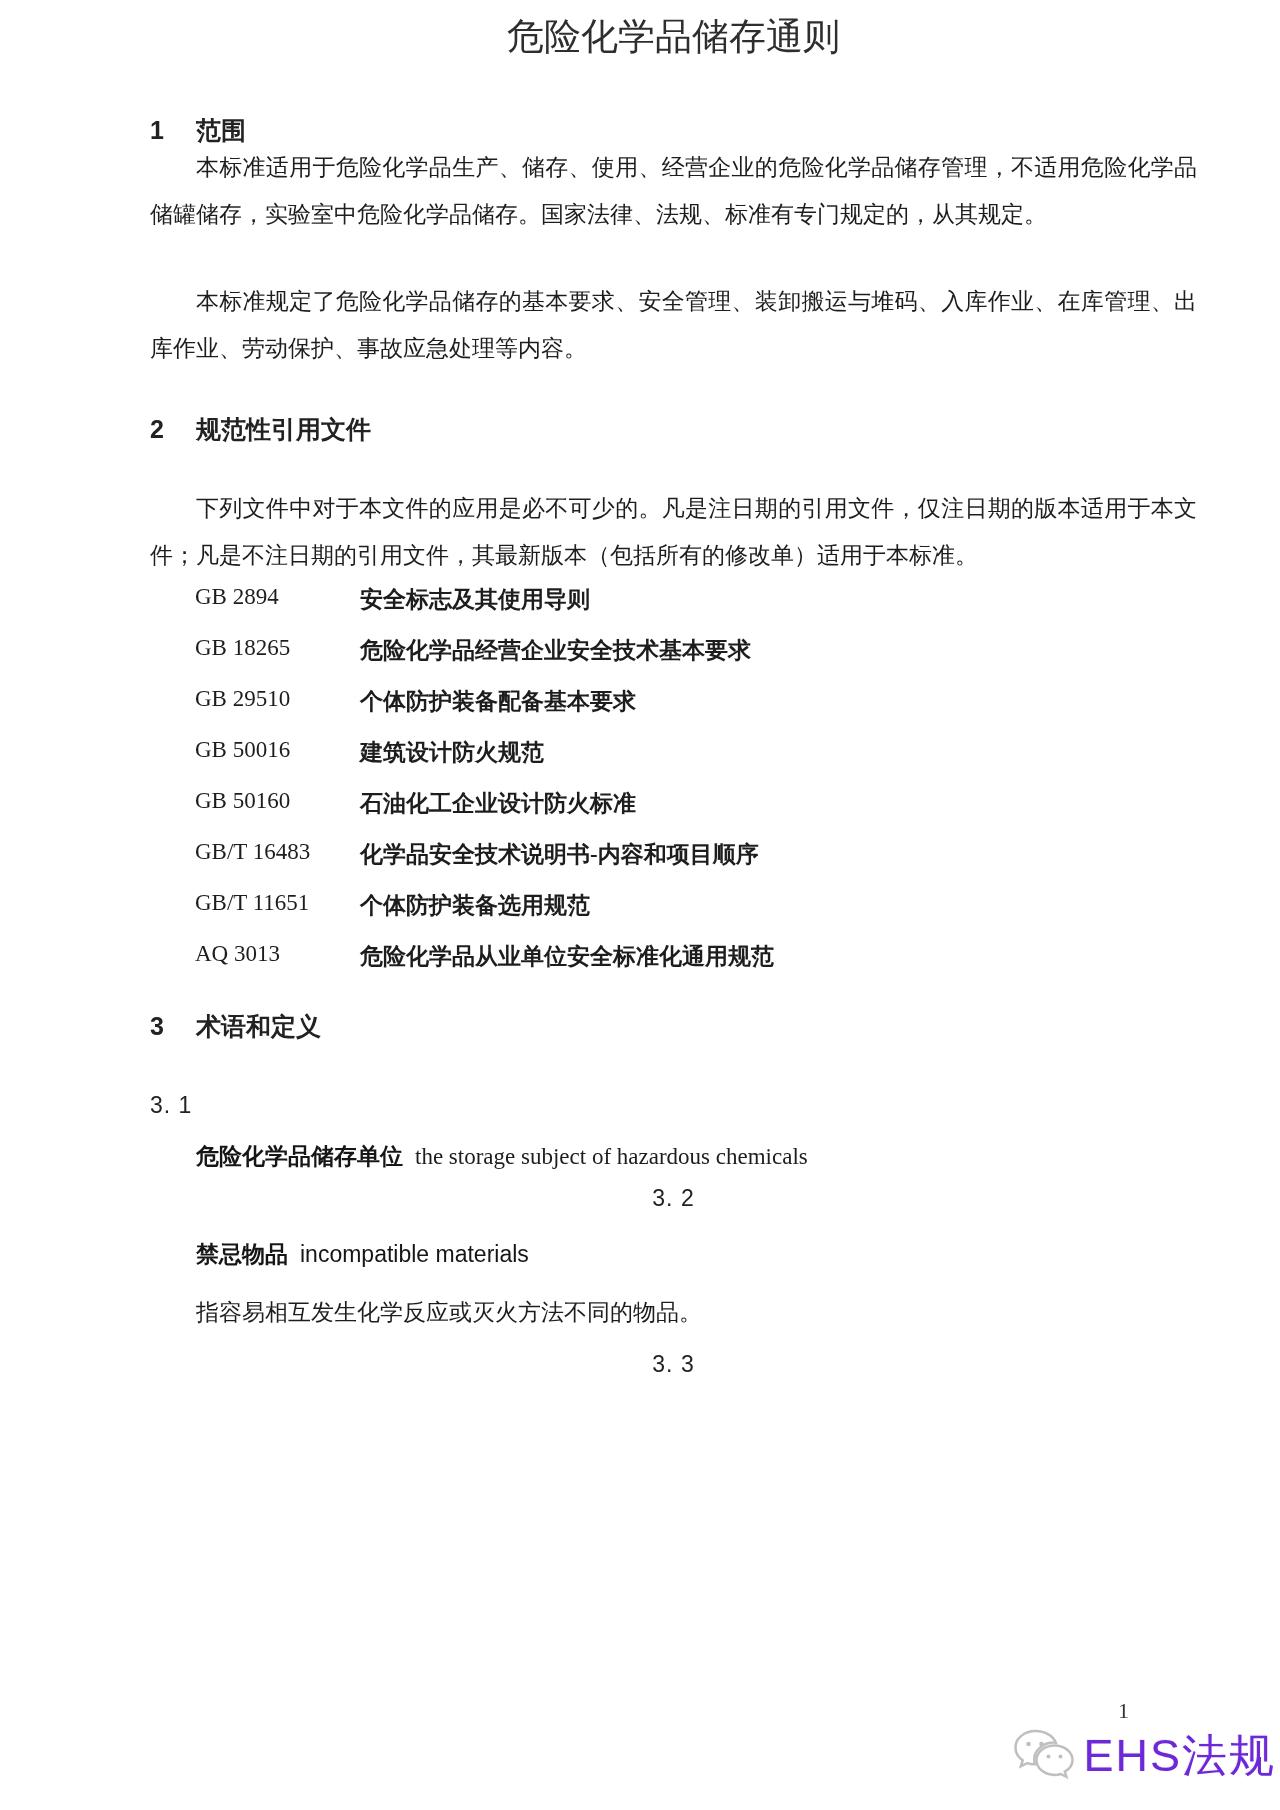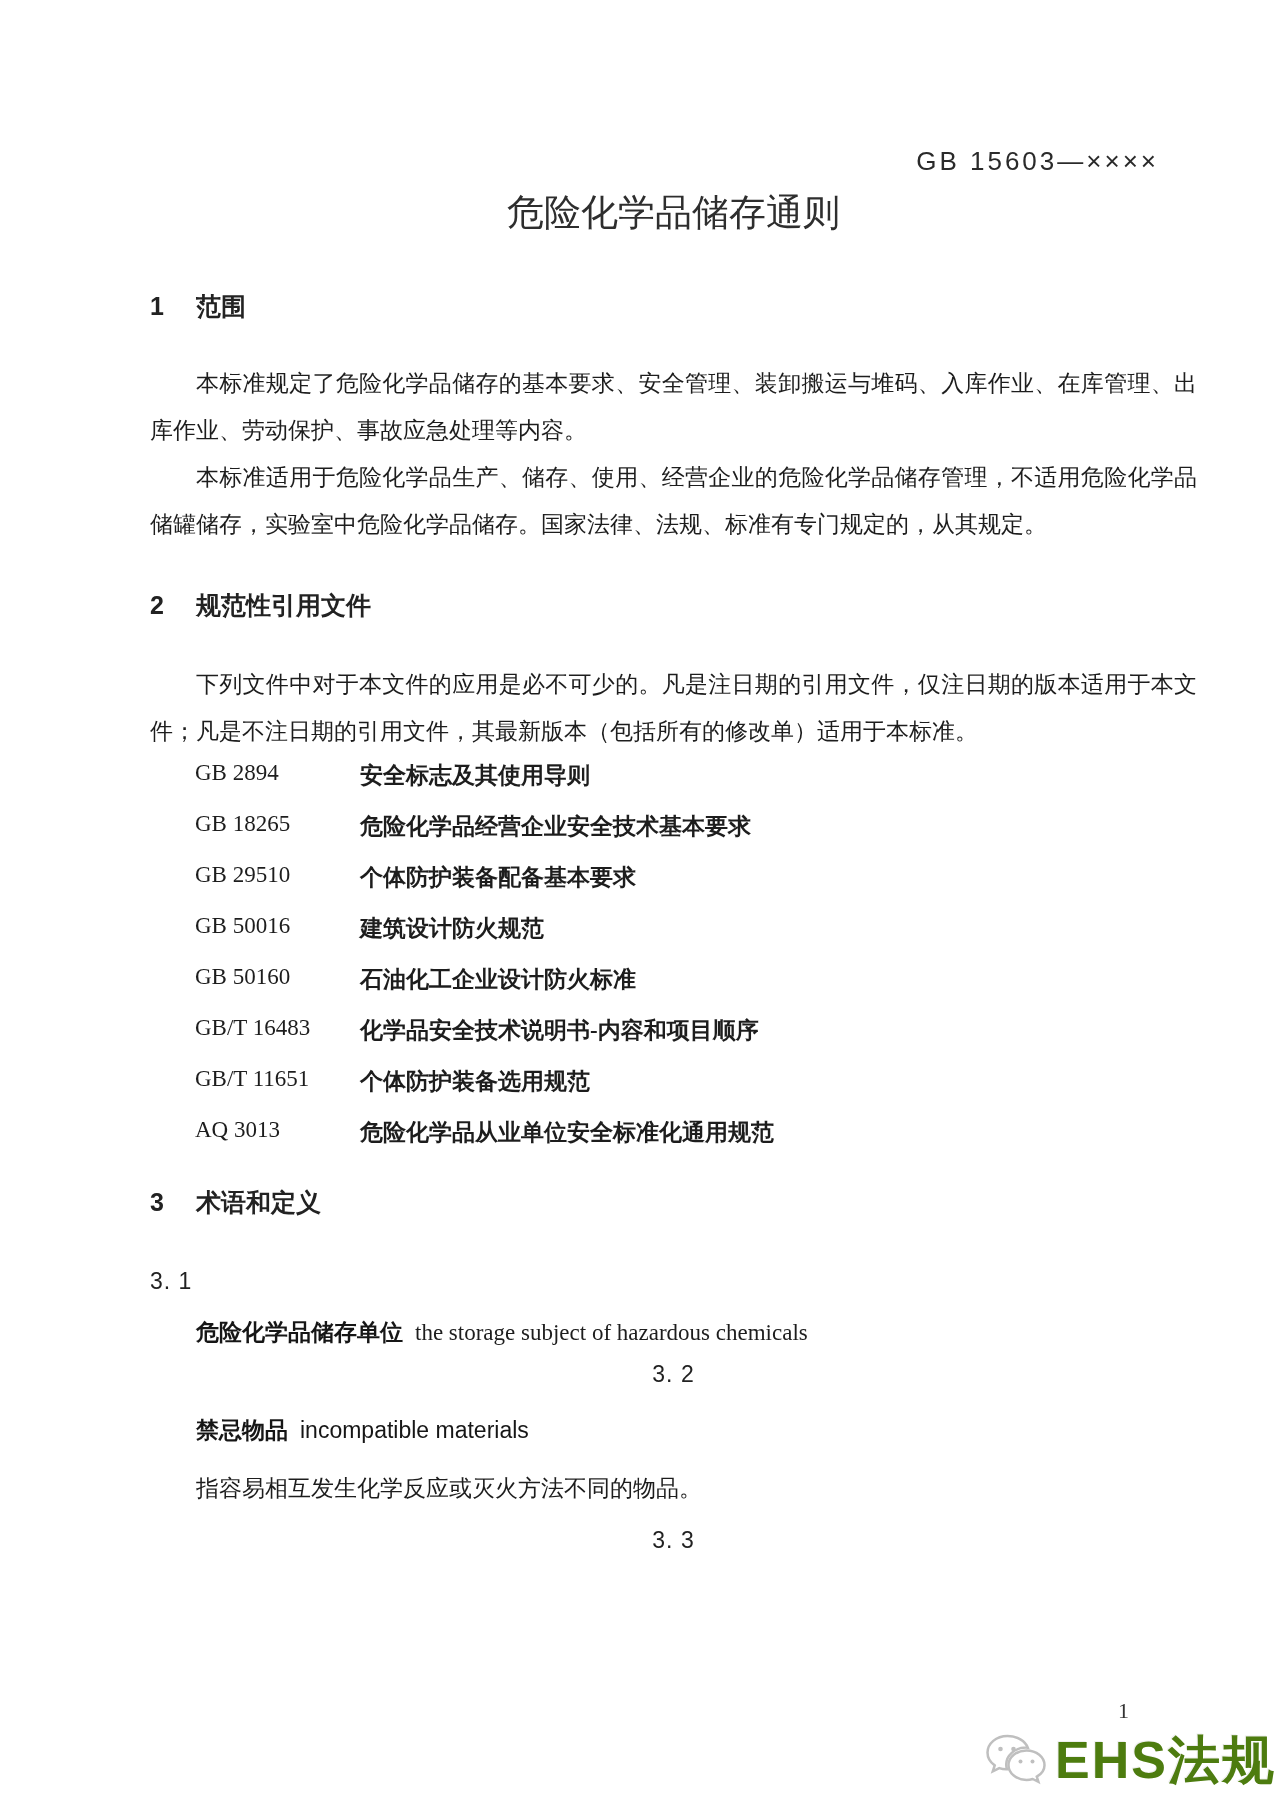--- a/index.html
+++ b/index.html
@@ -114,46 +114,45 @@
   .watermark {
     position: absolute;
     right: 4px;
     top: 1726px;
     display: flex;
     align-items: center;
     gap: 8px;
   }
   .watermark .wm-text {
     font-family: "Liberation Sans", sans-serif;
-    font-size: 52px;
-    font-weight: 700;
-    color: #4d7c0f;
+    font-size: 45px;
+    font-weight: 400;
+    color: #6d28d9;
     text-shadow: 1px 1px 1px #ffffff, -1px -1px 0 #efefef;
     letter-spacing: 2px;
     white-space: nowrap;
   }
   .wm-icon { display: block; }
 </style>
 </head>
 <body>
 
 <div class="page">
   <div class="content">
 
-    <div class="doc-code">GB 15603—××××</div>
 
     <div class="doc-title">危险化学品储存通则</div>
 
     <div class="sec-heading h-s1">
       <span class="sec-num">1</span>
       <span class="sec-title">范围</span>
     </div>
 
+    <p class="body-par indent par-scope-2">本标准适用于危险化学品生产、储存、使用、经营企业的危险化学品储存管理，不适用危险化学品储罐储存，实验室中危险化学品储存。国家法律、法规、标准有专门规定的，从其规定。</p>
     <p class="body-par indent par-scope-1">本标准规定了危险化学品储存的基本要求、安全管理、装卸搬运与堆码、入库作业、在库管理、出库作业、劳动保护、事故应急处理等内容。</p>
-    <p class="body-par indent par-scope-2">本标准适用于危险化学品生产、储存、使用、经营企业的危险化学品储存管理，不适用危险化学品储罐储存，实验室中危险化学品储存。国家法律、法规、标准有专门规定的，从其规定。</p>
 
     <div class="sec-heading h-s2">
       <span class="sec-num">2</span>
       <span class="sec-title">规范性引用文件</span>
     </div>
 
     <p class="body-par indent par-refs-intro">下列文件中对于本文件的应用是必不可少的。凡是注日期的引用文件，仅注日期的版本适用于本文件；凡是不注日期的引用文件，其最新版本（包括所有的修改单）适用于本标准。</p>
 
     <div class="ref-list">
       <div class="ref-row">

